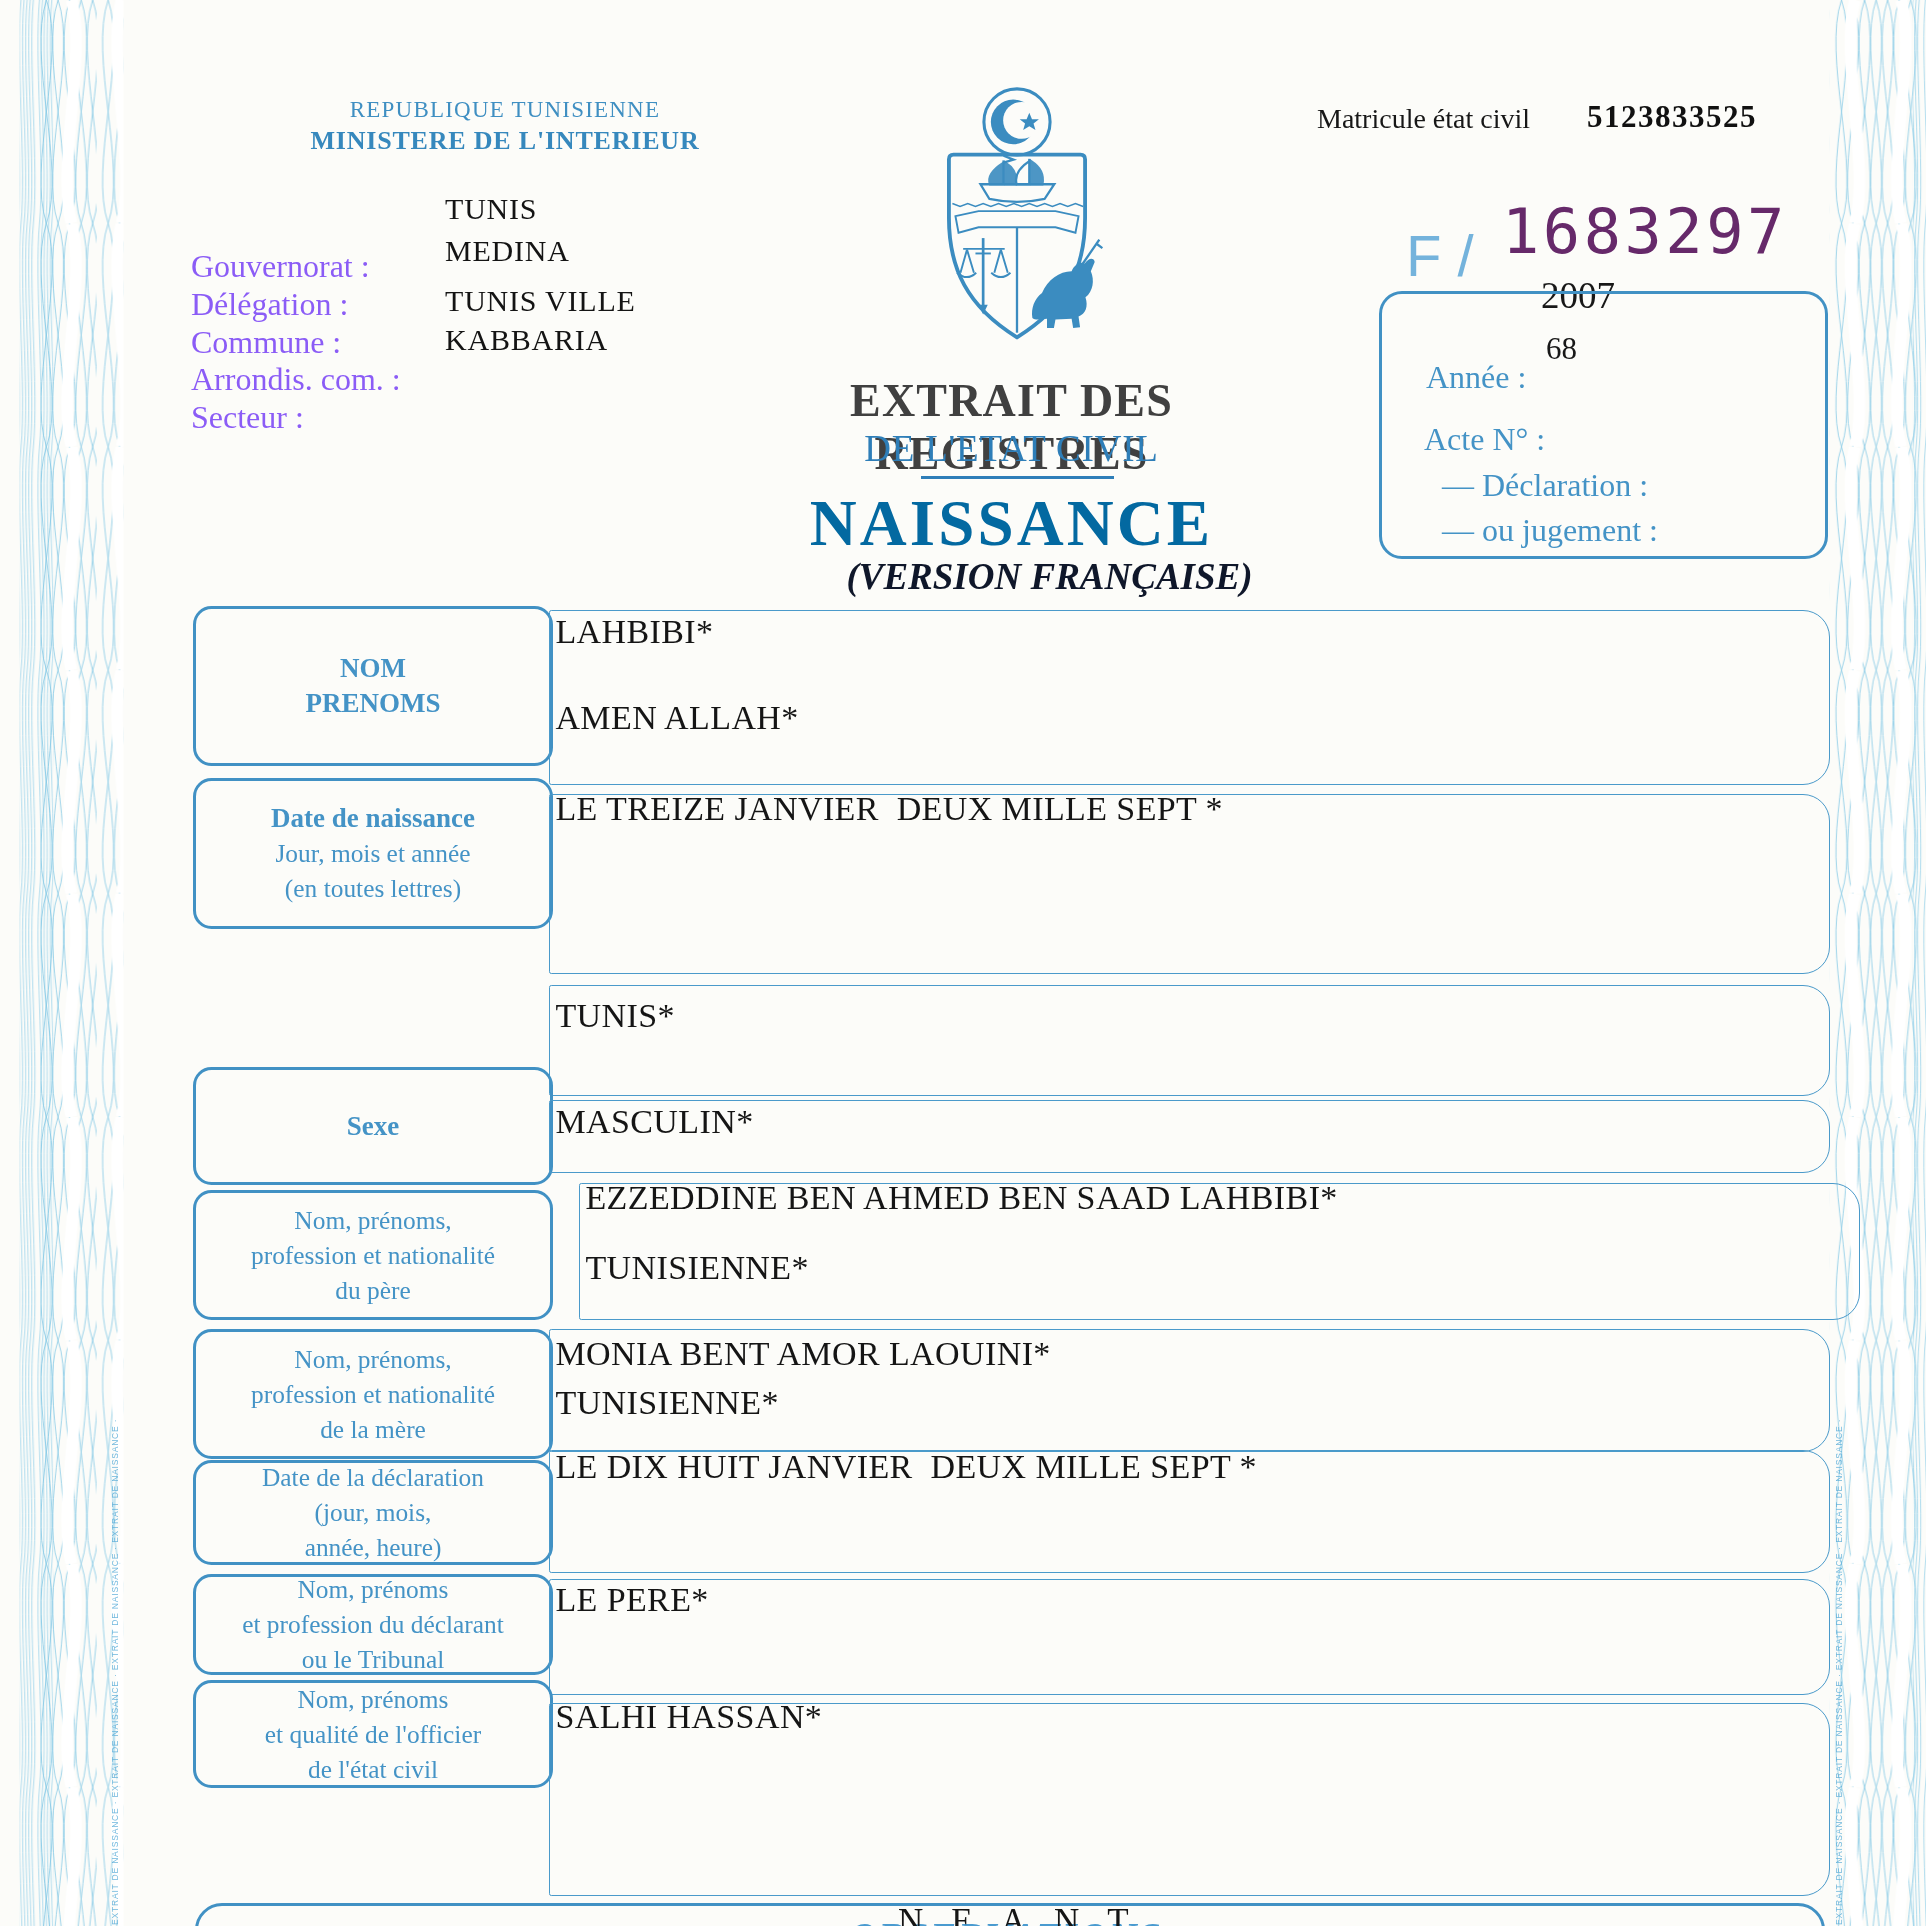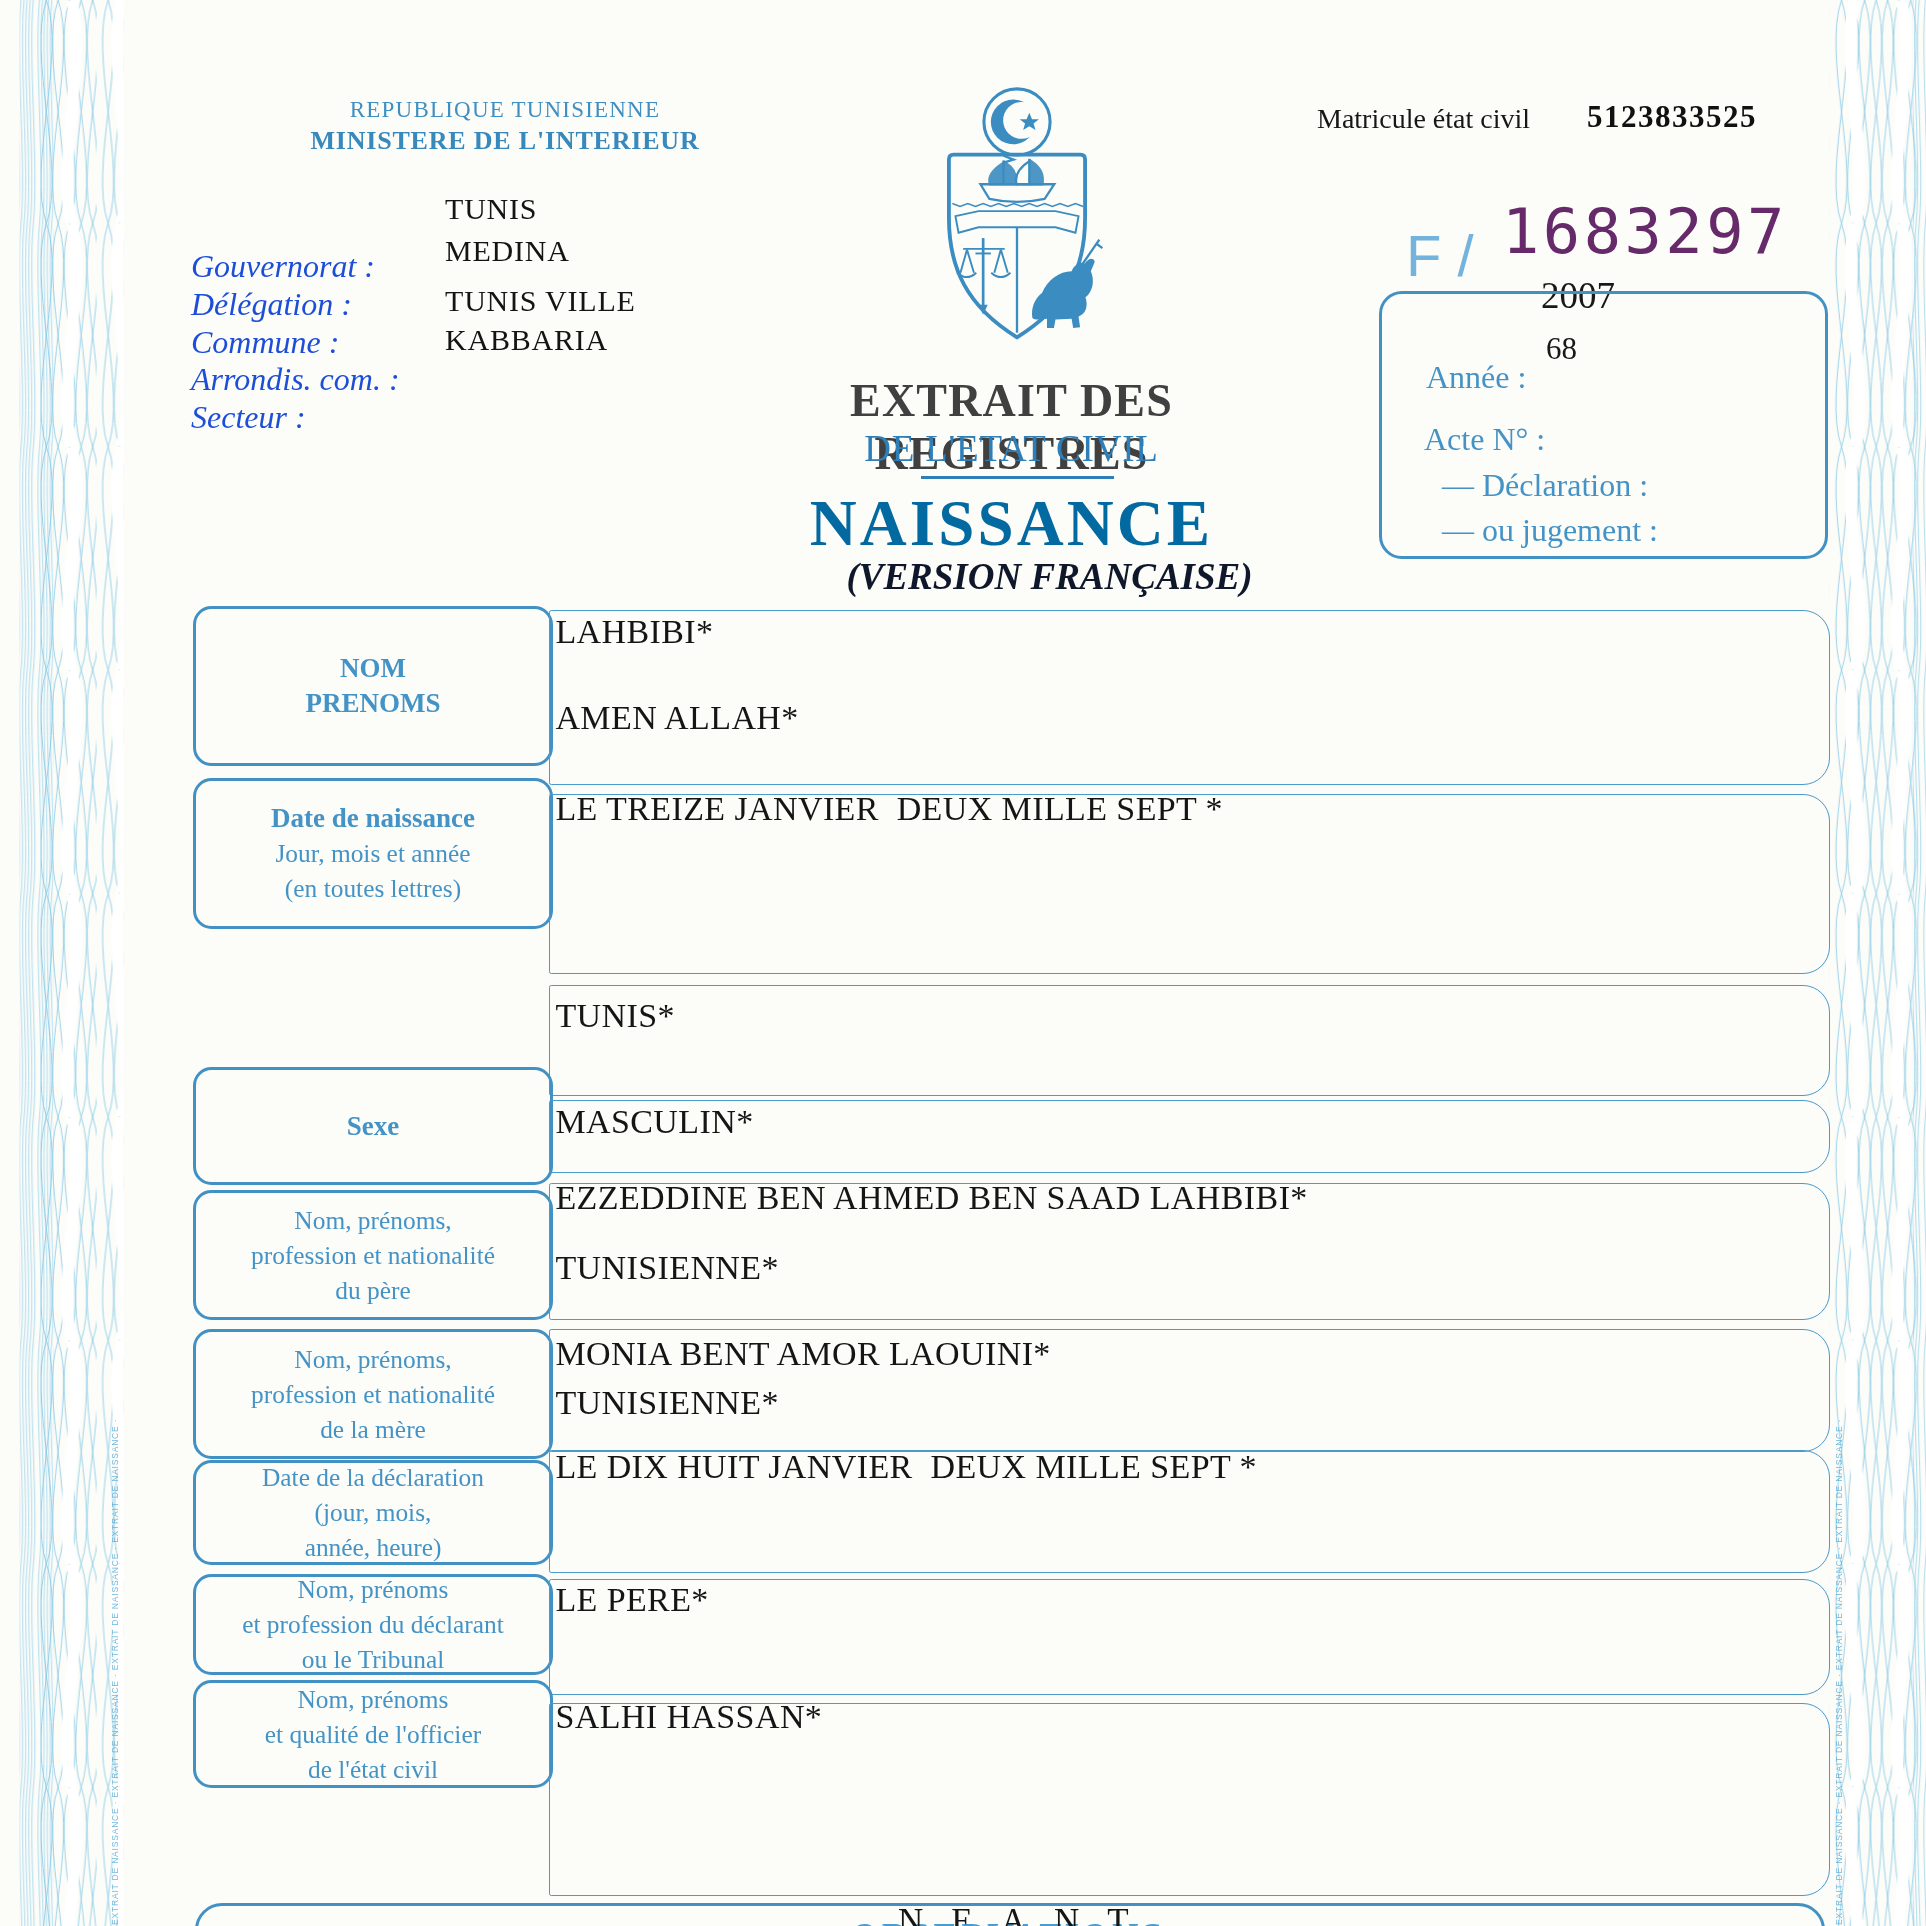--- a/index.html
+++ b/index.html
@@ -4,21 +4,21 @@
 <style>
   html,body{margin:0;padding:0;background:#e8e8e8;}
   #page{position:relative;width:1965px;height:2704px;background:#fcfcf9;overflow:hidden;
         font-family:"Liberation Serif", serif;color:#1c1c1c;}
   .abs{position:absolute;}
   .c{text-align:center;}
 
   
   .republic{left:270px;top:97px;width:470px;font-size:23px;letter-spacing:1.2px;color:#3f8fc2;}
   .ministry{left:239px;top:126px;width:532px;font-size:26px;font-weight:bold;letter-spacing:0.8px;color:#3688bd;}
-  .adm-label{left:191px;font-size:32px;color:#1d4ed8;font-style:italic;}
+  .adm-label{left:191px;font-size:32px;color:#8b5cf6;}
   .adm-value{left:445px;font-size:30px;letter-spacing:0.8px;color:#141414;}
 
   .matricule-label{left:1317px;top:103px;font-size:28px;color:#171717;}
   .matricule-value{left:1587px;top:99px;font-size:31px;font-weight:bold;letter-spacing:1.5px;color:#111;}
   .series-prefix{left:1406px;top:222px;font-size:58px;color:#74b3dc;font-family:"Liberation Sans",sans-serif;}
   .series-number{left:1502px;top:195px;font-size:62px;letter-spacing:3.5px;color:#66296a;font-family:"DejaVu Sans Mono",monospace;}
   .series-year{left:1541px;top:274px;font-size:37px;color:#181818;}
 
   .acte-box{left:1379px;top:291px;width:443px;height:262px;border:3.1px solid #4191c4;border-radius:23px;}
   .acte-box span{position:absolute;font-size:32px;color:#4493c6;white-space:pre;}
@@ -202,21 +202,21 @@
   </div>
   <div class="abs value-box" style="top:1100px;height:71px;">
     <span class="val" style="top:1.5px;">MASCULIN*</span>
   </div>
 
   <div class="abs label-box" style="top:1190px;height:124px;">
     <span class="lab">Nom, prénoms,</span>
     <span class="lab">profession et nationalité</span>
     <span class="lab">du père</span>
   </div>
-  <div class="abs value-box" style="top:1183px;height:135px;">
+  <div class="abs value-box" style="top:1183px;height:135px;margin-left:30px;">
     <span class="val" style="top:-4.6px;">EZZEDDINE BEN AHMED BEN SAAD LAHBIBI*</span>
     <span class="val" style="top:65px;">TUNISIENNE*</span>
   </div>
 
   <div class="abs label-box" style="top:1329px;height:124px;">
     <span class="lab">Nom, prénoms,</span>
     <span class="lab">profession et nationalité</span>
     <span class="lab">de la mère</span>
   </div>
   <div class="abs value-box" style="top:1329px;height:121px;">

